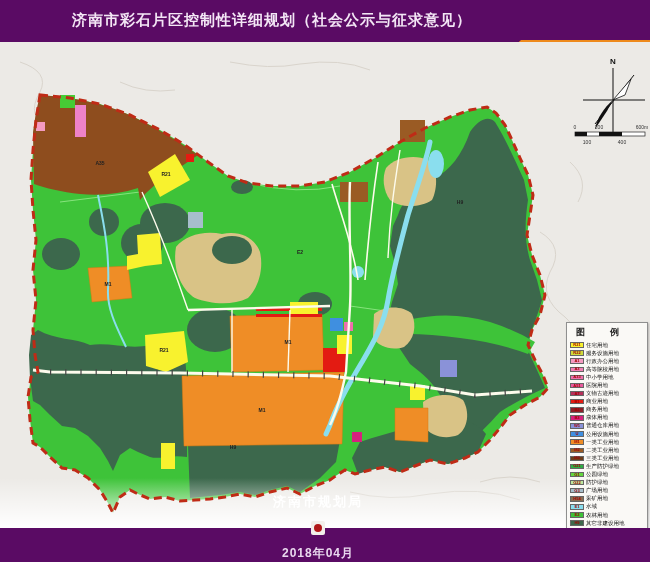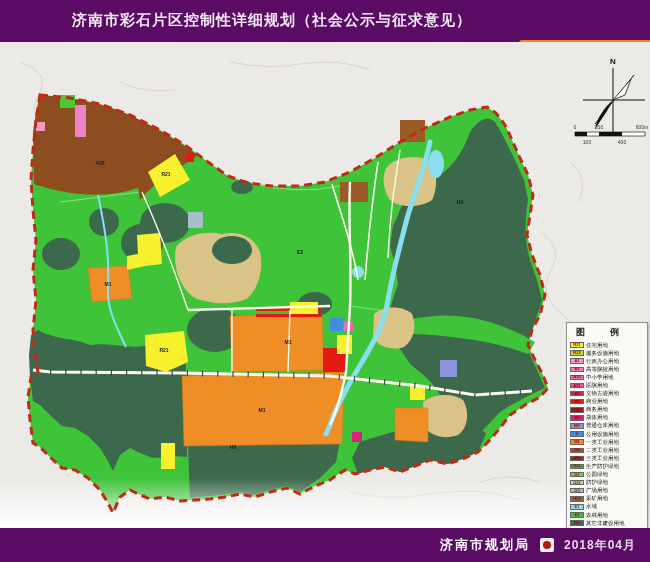--- a/index.html
+++ b/index.html
@@ -28,21 +28,21 @@
                   color:#222;margin:1px 14px 2px 0;}
   .lrow{display:flex;align-items:center;height:8.1px;gap:2px;}
   .lsw{width:14px;height:5.5px;border:0.5px solid #666;box-sizing:border-box;flex:none;
        display:flex;align-items:center;justify-content:center;}
   .lsw .code{font-size:4px;line-height:4px;color:#A00000;font-weight:bold;}
   .lsw.dash{border:none;background:none!important;border-top:2px dashed #BF2B16;height:0;}
   .llab{font-size:5.5px;color:#111;white-space:nowrap;transform-origin:left center;}
   
   #ftr{position:absolute;left:0;top:528px;width:650px;height:34px;background:#5A0B64;
        display:flex;align-items:center;justify-content:flex-end;padding-right:14px;
-       box-sizing:border-box;gap:10px;}
+       box-sizing:border-box;gap:10px;flex-direction:column;}
   #ftr .ft{color:#fff;font-size:13px;font-weight:bold;letter-spacing:2px;}
   #ftr .date{color:#E9D8EE;font-size:12px;font-weight:bold;letter-spacing:1px;}
   #ftr .logo{width:14px;height:14px;background:#F2EFEA;border-radius:2px;position:relative;flex:none;}
   #ftr .logo:before{content:"";position:absolute;left:3px;top:3px;width:8px;height:8px;
        border-radius:50%;background:#B01818;}
 </style>
 </head>
 <body>
 
 <div id="stage">

